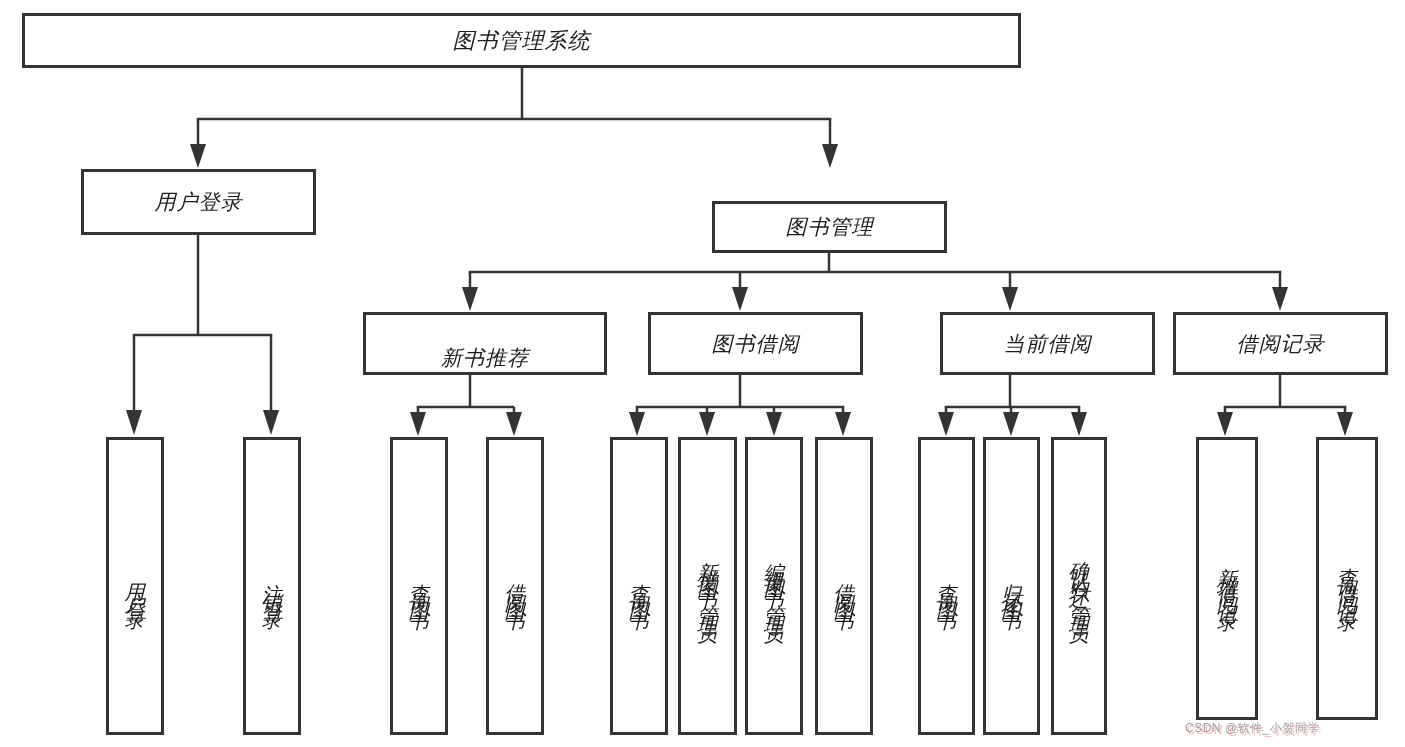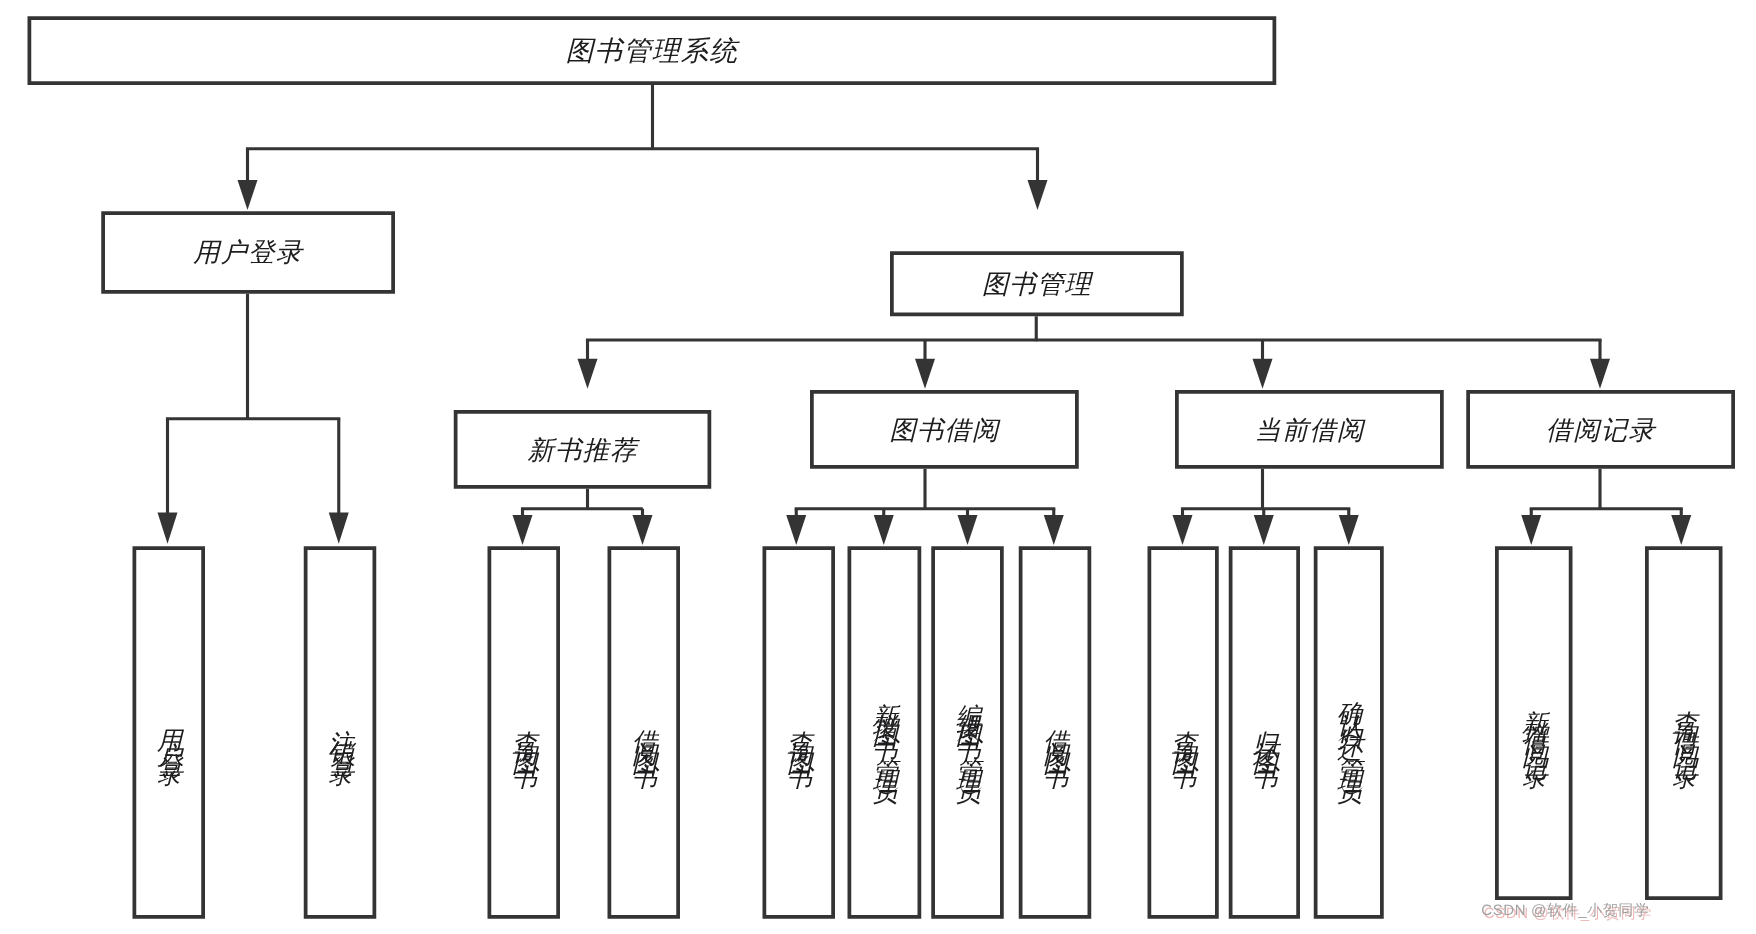--- a/index.html
+++ b/index.html
@@ -21,21 +21,21 @@
   .root-label{font-size:22px;letter-spacing:1px;}
   .vbox span{
     writing-mode:vertical-rl;text-orientation:mixed;
     font-size:20px;letter-spacing:9px;line-height:1;
     white-space:nowrap;
   }
   
   .b-root{left:22px;top:13px;width:999px;height:55px;}
   .b-userlogin{left:81px;top:169px;width:235px;height:66px;}
   .b-bookmgmt{left:712px;top:169px;width:235px;height:52px;margin-top:32px;}
-  .b-newbooks{left:363px;top:328px;width:206px;height:63px;}
+  .b-newbooks{left:363px;top:312px;width:244px;height:63px;align-items:flex-end;}
   .b-bookborrow{left:648px;top:312px;width:215px;height:63px;}
   .b-currentborrow{left:940px;top:312px;width:215px;height:63px;}
   .b-records{left:1173px;top:312px;width:215px;height:63px;align-items:center;}
   .b-ul1{left:106px;top:437px;width:58px;height:298px;}
   .b-ul2{left:243px;top:437px;width:58px;height:298px;}
   .b-nb1{left:390px;top:437px;width:58px;height:298px;}
   .b-nb2{left:486px;top:437px;width:58px;height:298px;}
   .b-bb1{left:610px;top:437px;width:58px;height:298px;}
   .b-bb2{left:678px;top:437px;width:59px;height:298px;}
   .b-bb3{left:745px;top:437px;width:58px;height:298px;}

